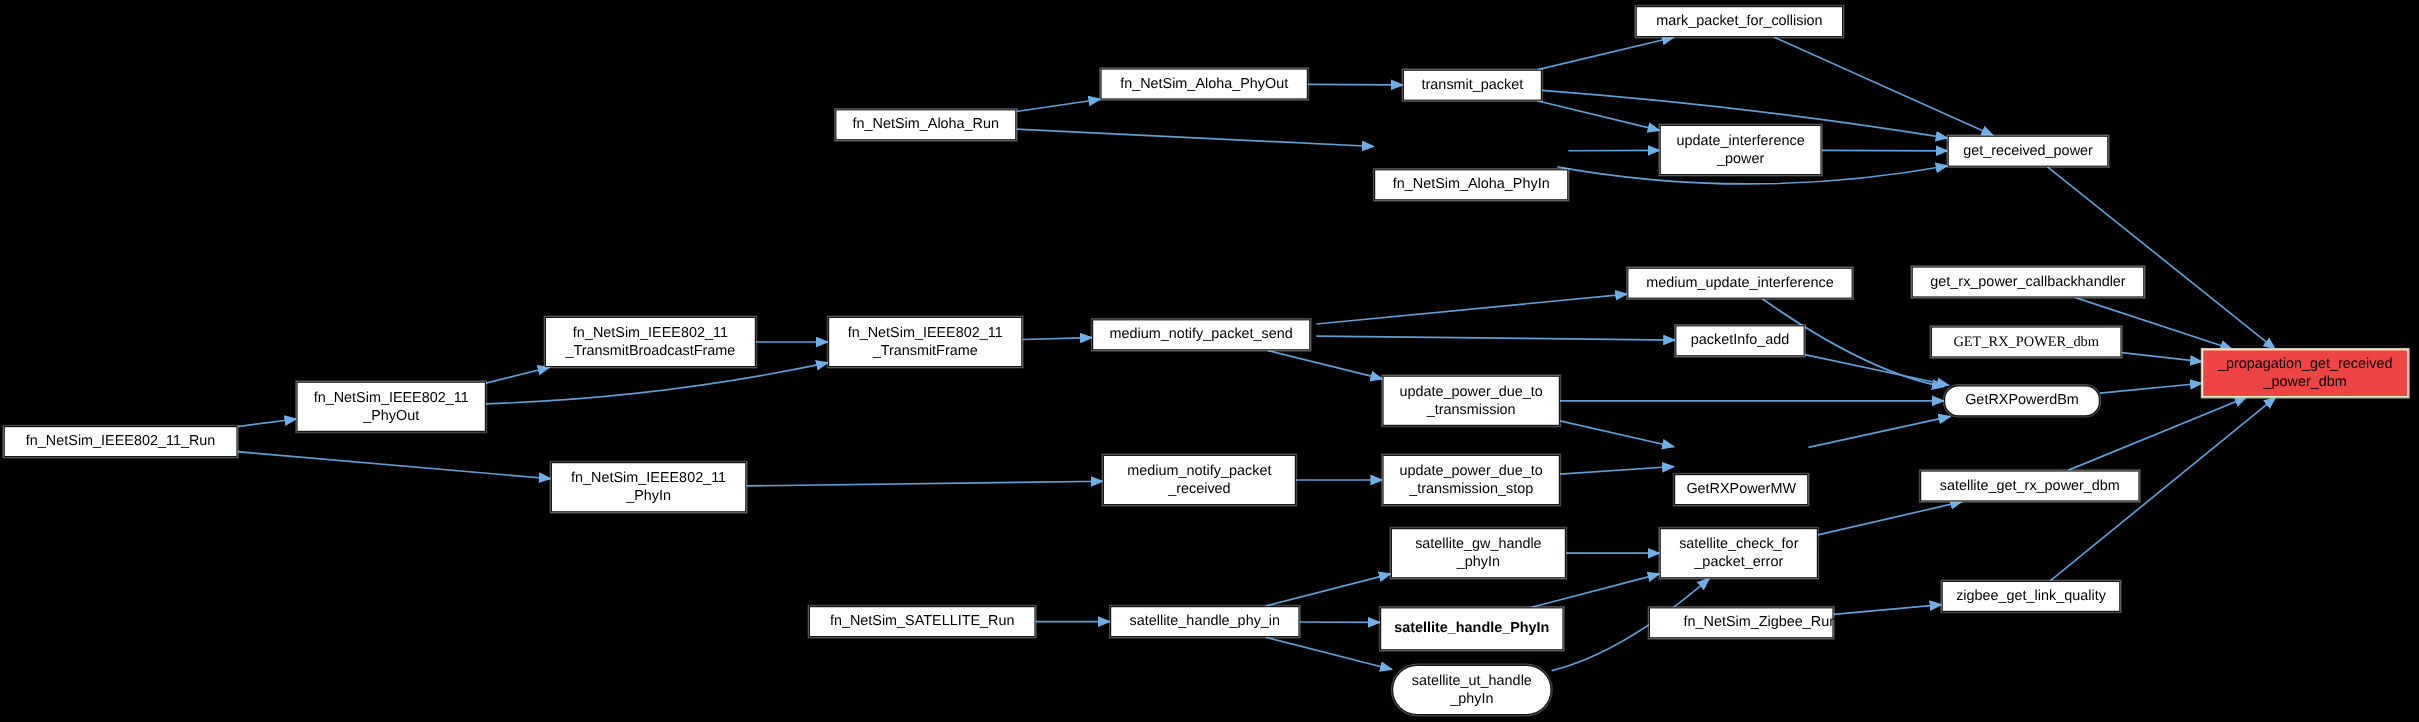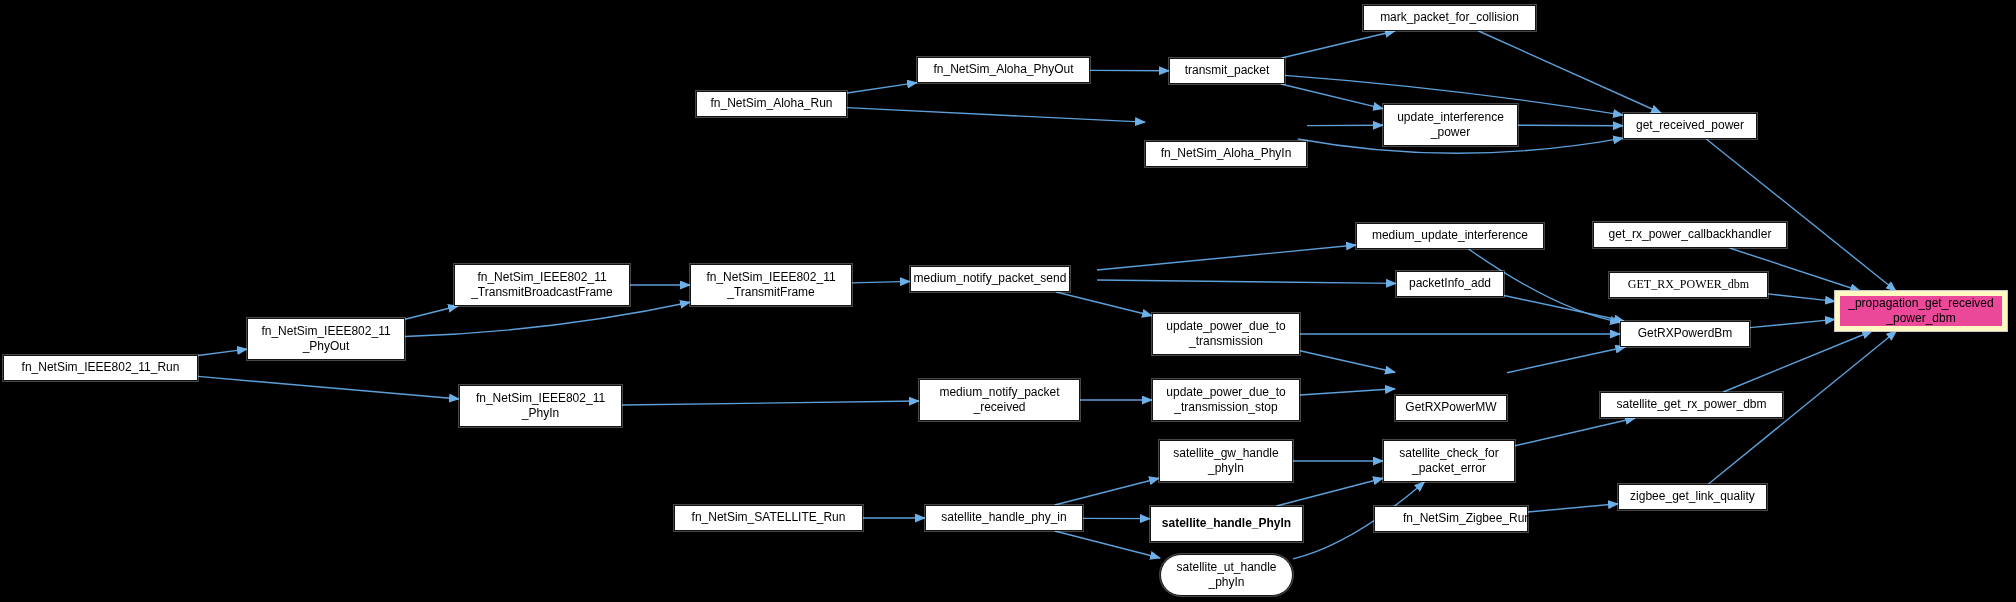--- a/index.html
+++ b/index.html
@@ -21,22 +21,22 @@
     font-size:12px;
     line-height:1.28;
     display:flex;
     align-items:center;
     justify-content:center;
     text-align:center;
     white-space:pre-line;
     cursor:pointer;
   }
   .node.focus{
-    background:#ec4899;
-    border:5px solid #fef9c3;
+    background:#ef4444;
+    border:1px solid #fef9c3;
     box-shadow:0 0 0 1px #c6c6c6;
     cursor:default;
   }
 </style>
 </head>
 <body>
 
 <div id="canvas">
   <svg id="edge-layer" xmlns="http://www.w3.org/2000/svg">
     <defs>
@@ -100,37 +100,37 @@
       <div class="node" style="left: 459px; top: 385px; width: 163px; height: 42px;">fn_NetSim_IEEE802_11
 _PhyIn</div>
       <div class="node" style="left: 696px; top: 91px; width: 151px; height: 26px;">fn_NetSim_Aloha_Run</div>
       <div class="node" style="left: 917px; top: 57px; width: 173px; height: 26px;">fn_NetSim_Aloha_PhyOut</div>
       <div class="node" style="left: 1169px; top: 58px; width: 116px; height: 26px;">transmit_packet</div>
       <div class="node" style="left: 1145px; top: 113px; width: 162px; height: 26px; margin-top: 28px;">fn_NetSim_Aloha_PhyIn</div>
       <div class="node" style="left: 1383px; top: 104px; width: 135px; height: 42px;">update_interference
 _power</div>
       <div class="node" style="left: 1363px; top: 5px; width: 173px; height: 26px;">mark_packet_for_collision</div>
       <div class="node" style="left: 1623px; top: 113px; width: 134px; height: 26px;">get_received_power</div>
-      <div class="node" style="left: 910px; top: 266px; width: 160px; height: 26px;">medium_notify_packet_send</div>
+      <div class="node" style="left: 910px; top: 266px; width: 182px; height: 26px;">medium_notify_packet_send</div>
       <div class="node" style="left: 1356px; top: 223px; width: 188px; height: 26px;">medium_update_interference</div>
       <div class="node" style="left: 1396px; top: 271px; width: 108px; height: 26px;">packetInfo_add</div>
       <div class="node" style="left: 1593px; top: 222px; width: 194px; height: 26px;">get_rx_power_callbackhandler</div>
       <div class="node" style="left: 1609px; top: 272px; width: 159px; height: 26px; font-family: Liberation Serif, serif;">GET_RX_POWER_dbm</div>
       <div class="node" style="left: 1152px; top: 313px; width: 148px; height: 42px;">update_power_due_to
 _transmission</div>
-      <div class="node" style="left: 1620px; top: 321px; width: 130px; height: 26px;">GetRXPowerdBm</div>
+      <div class="node" style="left: 1620px; top: 321px; width: 130px; height: 26px; border-radius: 12px;">GetRXPowerdBm</div>
       <div class="node focus" style="left: 1835px; top: 291px; width: 172px; height: 40px;">_propagation_get_received
 _power_dbm</div>
       <div class="node" style="left: 1395px; top: 372px; width: 112px; height: 26px; margin-top: 23px;">GetRXPowerMW</div>
       <div class="node" style="left: 1152px; top: 379px; width: 148px; height: 42px;">update_power_due_to
 _transmission_stop</div>
       <div class="node" style="left: 919px; top: 379px; width: 161px; height: 42px;">medium_notify_packet
 _received</div>
       <div class="node" style="left: 1600px; top: 392px; width: 183px; height: 26px;">satellite_get_rx_power_dbm</div>
-      <div class="node" style="left: 1159px; top: 440px; width: 134px; height: 42px;">satellite_gw_handle
+      <div class="node" style="left: 1159px; top: 440px; width: 146px; height: 42px;">satellite_gw_handle
 _phyIn</div>
       <div class="node" style="left: 1383px; top: 440px; width: 132px; height: 42px;">satellite_check_for
 _packet_error</div>
       <div class="node" style="left: 1150px; top: 506px; width: 153px; height: 36px; font-weight: bold;">satellite_handle_PhyIn</div>
       <div class="node" style="left: 1374px; top: 506px; width: 154px; height: 26px; padding-left: 32px;">fn_NetSim_Zigbee_Run</div>
       <div class="node" style="left: 1618px; top: 484px; width: 149px; height: 26px;">zigbee_get_link_quality</div>
       <div class="node" style="left: 1160px; top: 554px; width: 133px; height: 42px; border-radius: 21px;">satellite_ut_handle
 _phyIn</div>
       <div class="node" style="left: 925px; top: 505px; width: 158px; height: 26px;">satellite_handle_phy_in</div>
       <div class="node" style="left: 674px; top: 505px; width: 189px; height: 26px;">fn_NetSim_SATELLITE_Run</div>

